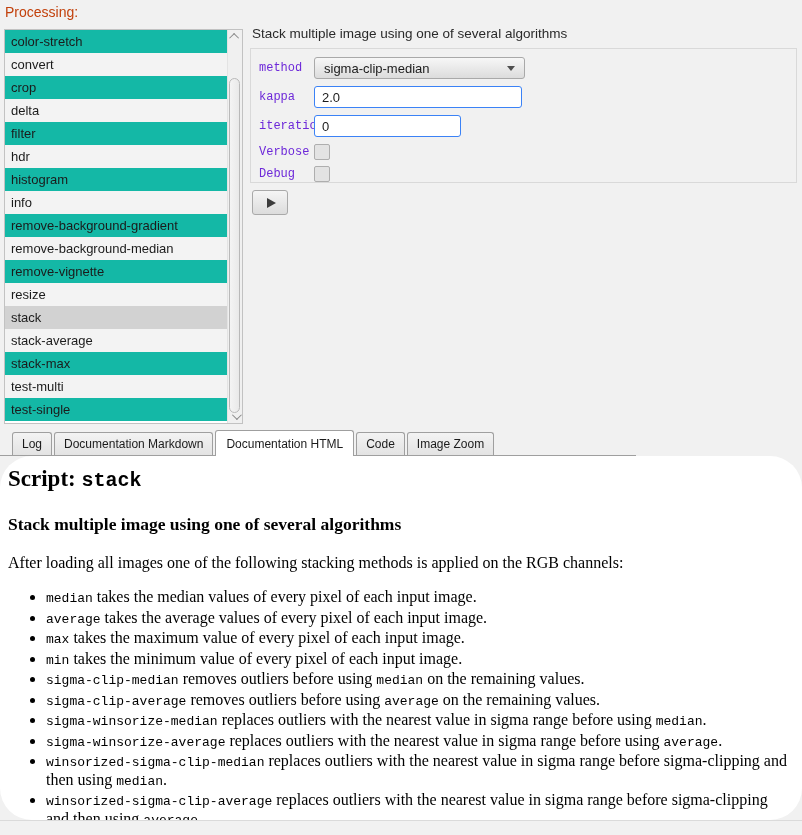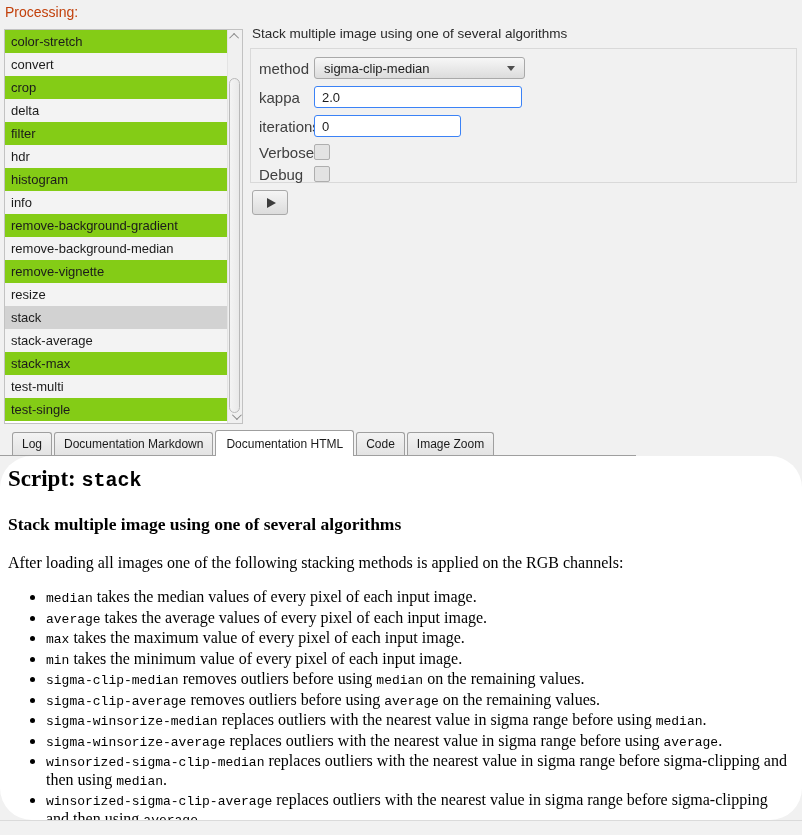--- a/index.html
+++ b/index.html
@@ -18,21 +18,21 @@
 
   .script-list {
     position:absolute; left:4px; top:29px; width:239px; height:395px;
     background:#ffffff; border:1px solid #c2c2c2; box-sizing:border-box;
     overflow:hidden;
   }
   .list-items { position:absolute; top:0; left:0; right:15px; bottom:0; }
   .list-item {
     height:23px; line-height:23px; padding-left:6px;
     font-size:13px; color:#1b1b1b; white-space:nowrap;
-    background:#84cc16; cursor:default;
+    background:#14b8a6; cursor:default;
   }
   .list-item:nth-child(even) { background:#f3f3f3; }
   .list-item.selected { background:#d2d2d2; }
 
   .scrollbar {
     position:absolute; top:0; right:0; bottom:0; width:15px;
     background:#f0f0f0; border-left:1px solid #e3e3e3; box-sizing:border-box;
   }
   .scroll-btn { position:absolute; left:0; width:14px; height:13px; display:flex; align-items:center; justify-content:center; }
   .scroll-btn.up { top:0; }
@@ -48,21 +48,21 @@
 
   
   .right-pane { position:absolute; left:250px; top:0; width:548px; height:429px; }
   .panel-title { position:absolute; left:2px; top:26px; font-size:13.5px; color:#2a2a2a; }
   .parameters-form {
     position:absolute; left:0; top:48px; width:547px; height:135px;
     border:1px solid #d9d9d9; box-sizing:border-box;
     padding:8px 8px 0 8px;
   }
   .form-row { display:flex; align-items:center; margin-bottom:7px; }
-  .field-label { width:55px; font-size:15px; color:#404040; flex:none; }
+  .field-label { width:55px; font-size:12px; color:#6d28d9; flex:none;font-family:Liberation Mono, monospace; }
   .select-control {
     height:22px; border:1px solid #a9a9a9; border-radius:3px;
     background:linear-gradient(#f7f7f7,#dcdcdc);
     font-size:13px; color:#1b1b1b;
     display:flex; align-items:center; justify-content:space-between;
     padding:0 9px; box-sizing:border-box; cursor:default;
   }
   .chevron-down {
     width:0; height:0;
     border-left:4px solid transparent; border-right:4px solid transparent;

